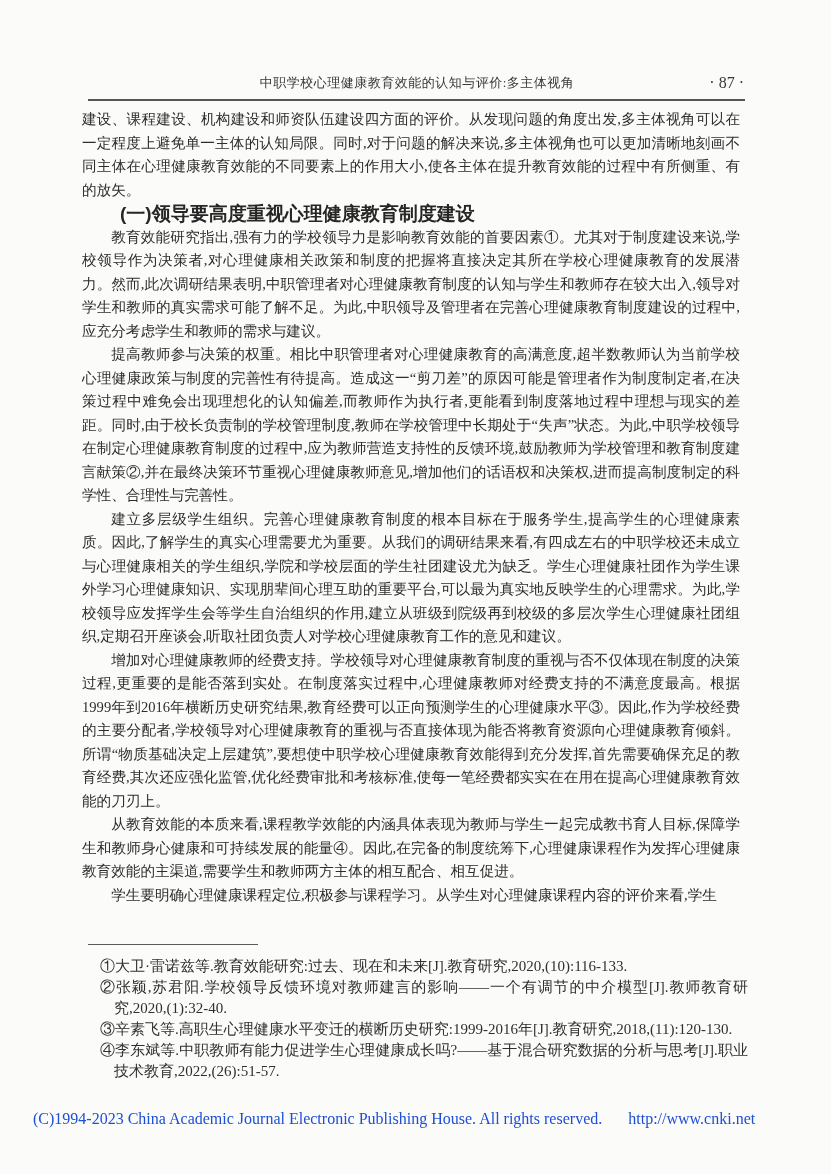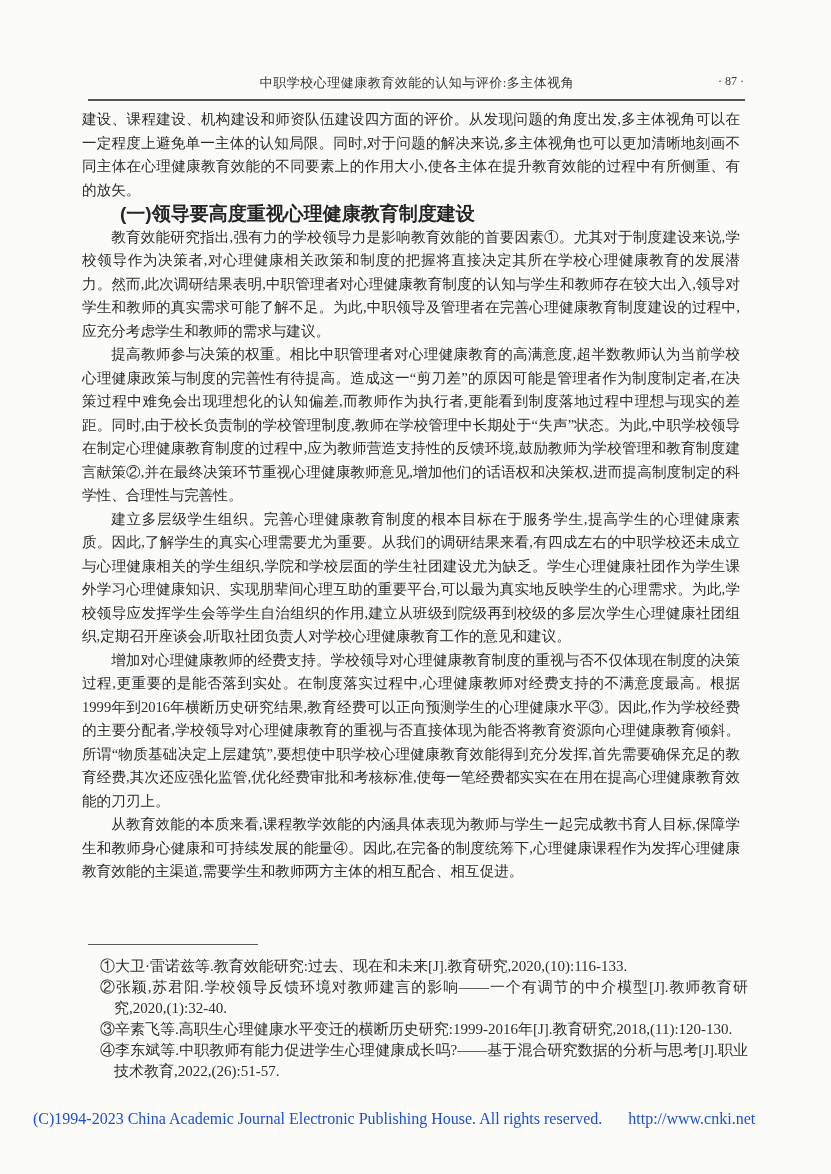--- a/index.html
+++ b/index.html
@@ -31,21 +31,21 @@
     text-align: center;
     font-size: 13px;
     letter-spacing: 0.5px;
     color: #383838;
     white-space: nowrap;
   }
   .page-number {
     position: absolute;
     right: 2px;
     top: 0;
-    font-size: 12px;
+    font-size: 16px;
     color: #383838;
     white-space: nowrap;
   }
   .header-rule {
     position: absolute;
     top: 99px;
     left: 88px;
     width: 657px;
     height: 0;
     border-top: 2px solid #565656;
@@ -127,20 +127,21 @@
   <div class="header-rule"></div>
 
   <div class="article-body">
     <p class="para-continuation">建设、课程建设、机构建设和师资队伍建设四方面的评价。从发现问题的角度出发,多主体视角可以在一定程度上避免单一主体的认知局限。同时,对于问题的解决来说,多主体视角也可以更加清晰地刻画不同主体在心理健康教育效能的不同要素上的作用大小,使各主体在提升教育效能的过程中有所侧重、有的放矢。</p>
     <p class="section-heading">(一)领导要高度重视心理健康教育制度建设</p>
     <p class="para">教育效能研究指出,强有力的学校领导力是影响教育效能的首要因素①。尤其对于制度建设来说,学校领导作为决策者,对心理健康相关政策和制度的把握将直接决定其所在学校心理健康教育的发展潜力。然而,此次调研结果表明,中职管理者对心理健康教育制度的认知与学生和教师存在较大出入,领导对学生和教师的真实需求可能了解不足。为此,中职领导及管理者在完善心理健康教育制度建设的过程中,应充分考虑学生和教师的需求与建议。</p>
     <p class="para">提高教师参与决策的权重。相比中职管理者对心理健康教育的高满意度,超半数教师认为当前学校心理健康政策与制度的完善性有待提高。造成这一“剪刀差”的原因可能是管理者作为制度制定者,在决策过程中难免会出现理想化的认知偏差,而教师作为执行者,更能看到制度落地过程中理想与现实的差距。同时,由于校长负责制的学校管理制度,教师在学校管理中长期处于“失声”状态。为此,中职学校领导在制定心理健康教育制度的过程中,应为教师营造支持性的反馈环境,鼓励教师为学校管理和教育制度建言献策②,并在最终决策环节重视心理健康教师意见,增加他们的话语权和决策权,进而提高制度制定的科学性、合理性与完善性。</p>
     <p class="para">建立多层级学生组织。完善心理健康教育制度的根本目标在于服务学生,提高学生的心理健康素质。因此,了解学生的真实心理需要尤为重要。从我们的调研结果来看,有四成左右的中职学校还未成立与心理健康相关的学生组织,学院和学校层面的学生社团建设尤为缺乏。学生心理健康社团作为学生课外学习心理健康知识、实现朋辈间心理互助的重要平台,可以最为真实地反映学生的心理需求。为此,学校领导应发挥学生会等学生自治组织的作用,建立从班级到院级再到校级的多层次学生心理健康社团组织,定期召开座谈会,听取社团负责人对学校心理健康教育工作的意见和建议。</p>
     <p class="para">增加对心理健康教师的经费支持。学校领导对心理健康教育制度的重视与否不仅体现在制度的决策过程,更重要的是能否落到实处。在制度落实过程中,心理健康教师对经费支持的不满意度最高。根据1999年到2016年横断历史研究结果,教育经费可以正向预测学生的心理健康水平③。因此,作为学校经费的主要分配者,学校领导对心理健康教育的重视与否直接体现为能否将教育资源向心理健康教育倾斜。所谓“物质基础决定上层建筑”,要想使中职学校心理健康教育效能得到充分发挥,首先需要确保充足的教育经费,其次还应强化监管,优化经费审批和考核标准,使每一笔经费都实实在在用在提高心理健康教育效能的刀刃上。</p>
     <p class="para">从教育效能的本质来看,课程教学效能的内涵具体表现为教师与学生一起完成教书育人目标,保障学生和教师身心健康和可持续发展的能量④。因此,在完备的制度统筹下,心理健康课程作为发挥心理健康教育效能的主渠道,需要学生和教师两方主体的相互配合、相互促进。</p>
+    <p class="para">学生要明确心理健康课程定位,积极参与课程学习。从学生对心理健康课程内容的评价来看,学生</p>
   </div>
 
   <div class="footnote-separator"></div>
 
   <div class="footnotes">
     <p>①大卫·雷诺兹等.教育效能研究:过去、现在和未来[J].教育研究,2020,(10):116-133.</p>
     <p>②张颖,苏君阳.学校领导反馈环境对教师建言的影响——一个有调节的中介模型[J].教师教育研究,2020,(1):32-40.</p>
     <p>③辛素飞等.高职生心理健康水平变迁的横断历史研究:1999-2016年[J].教育研究,2018,(11):120-130.</p>
     <p>④李东斌等.中职教师有能力促进学生心理健康成长吗?——基于混合研究数据的分析与思考[J].职业技术教育,2022,(26):51-57.</p>
   </div>

